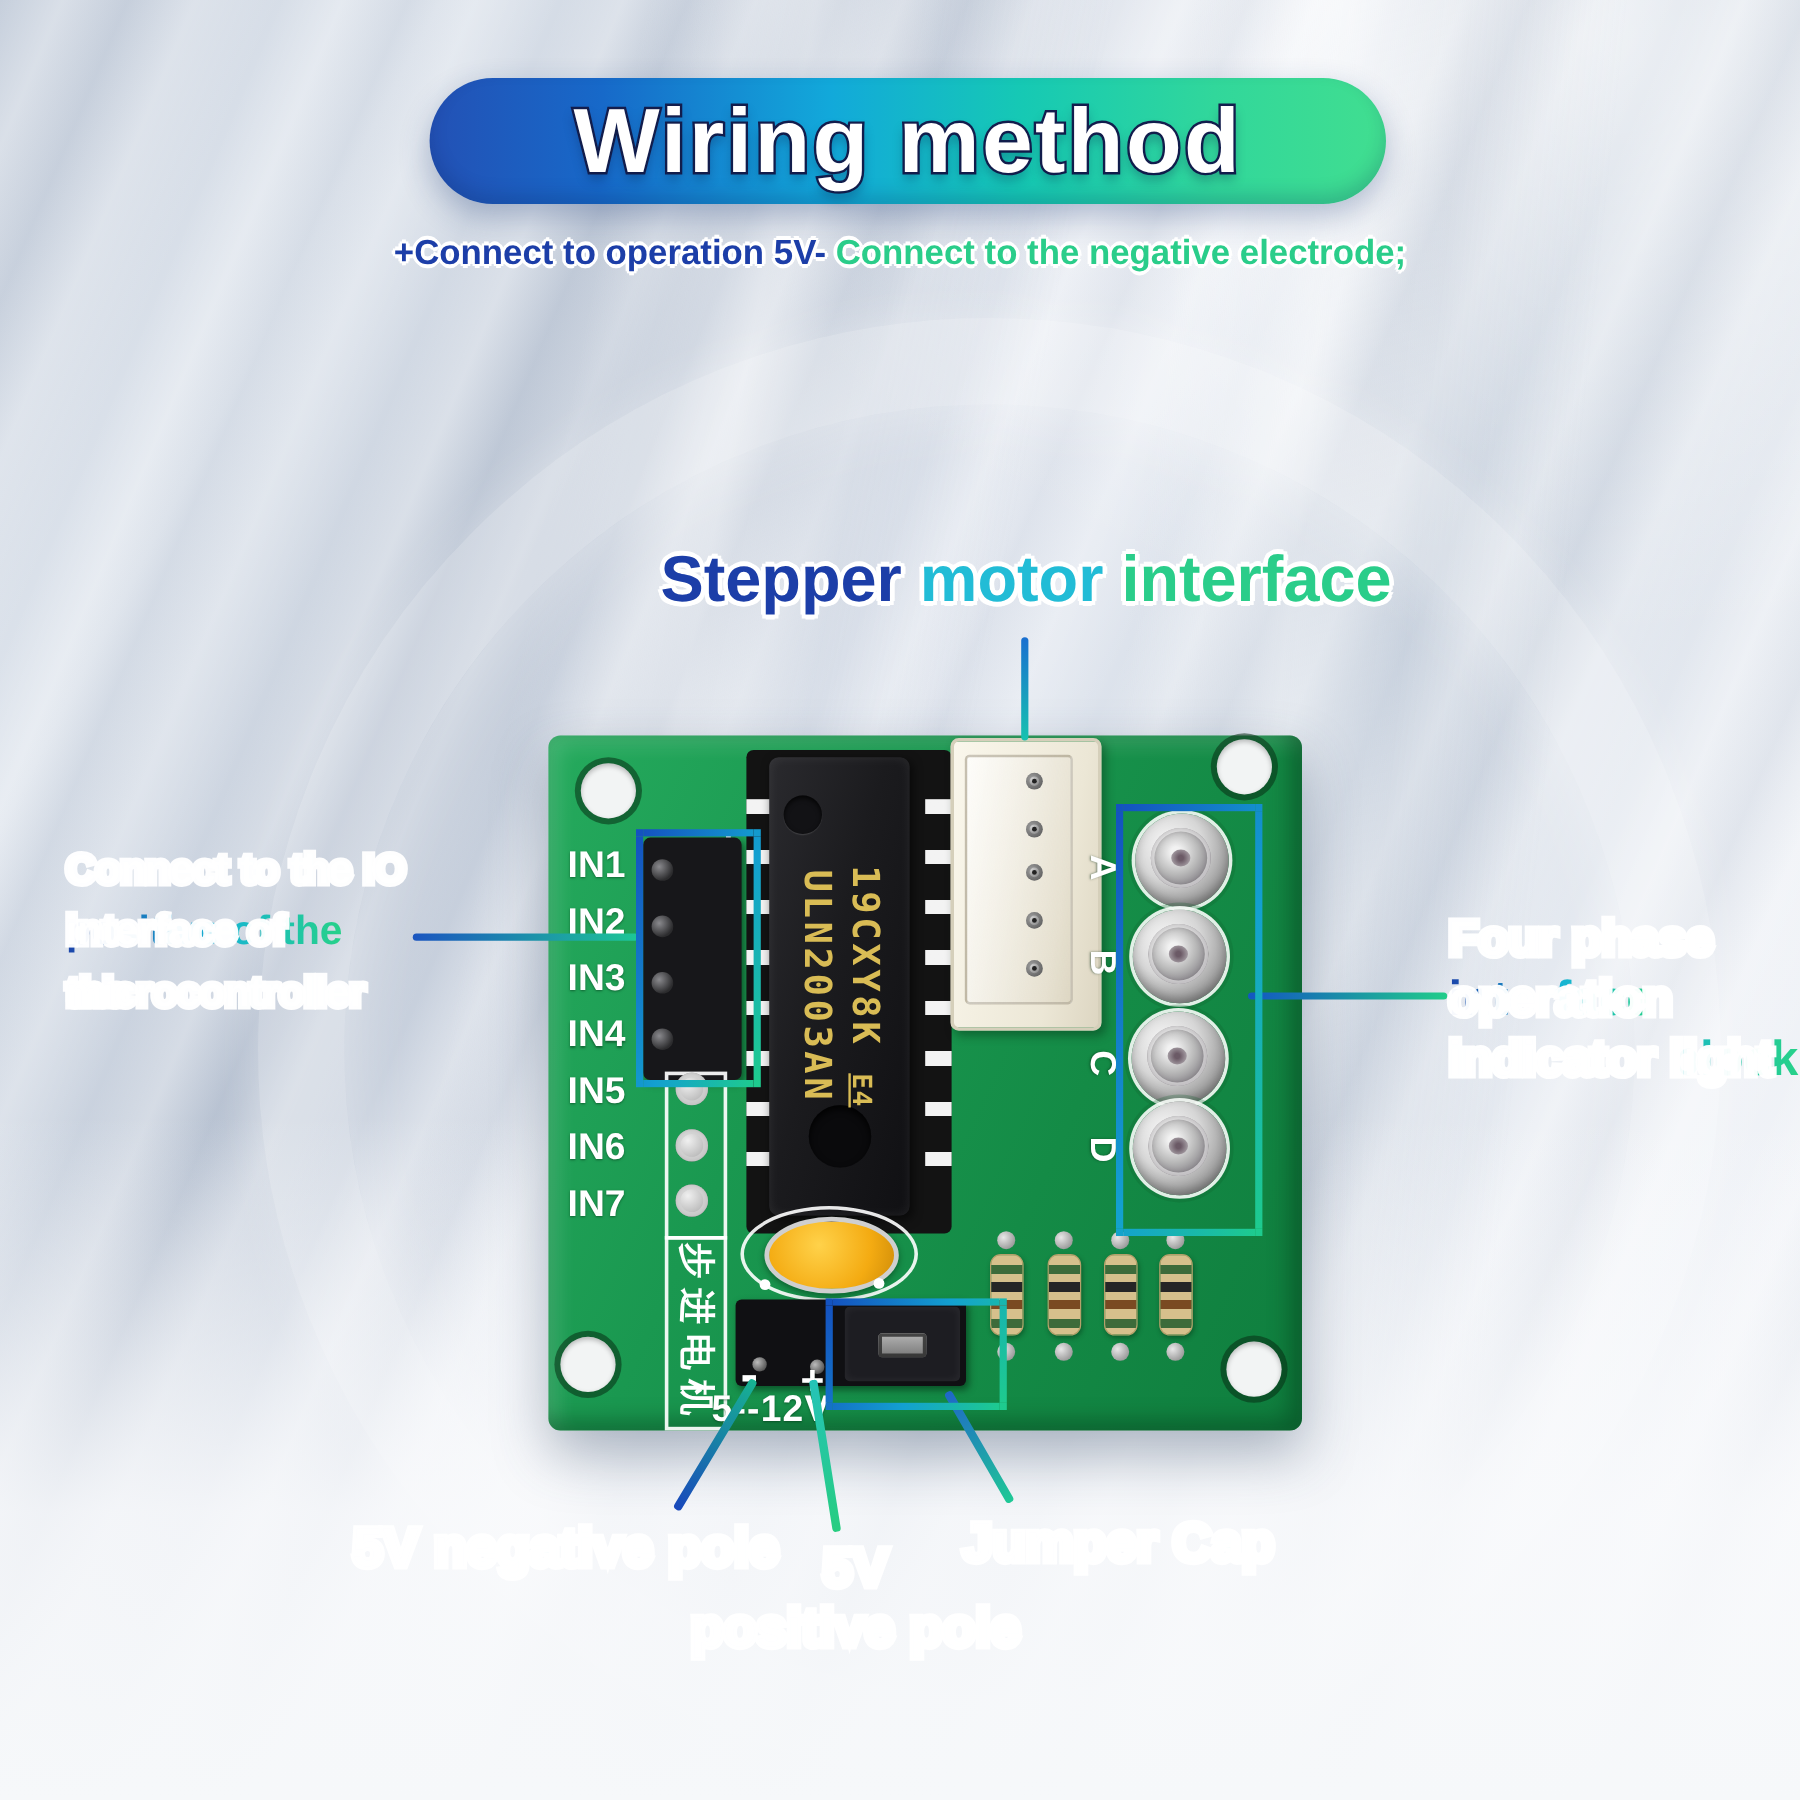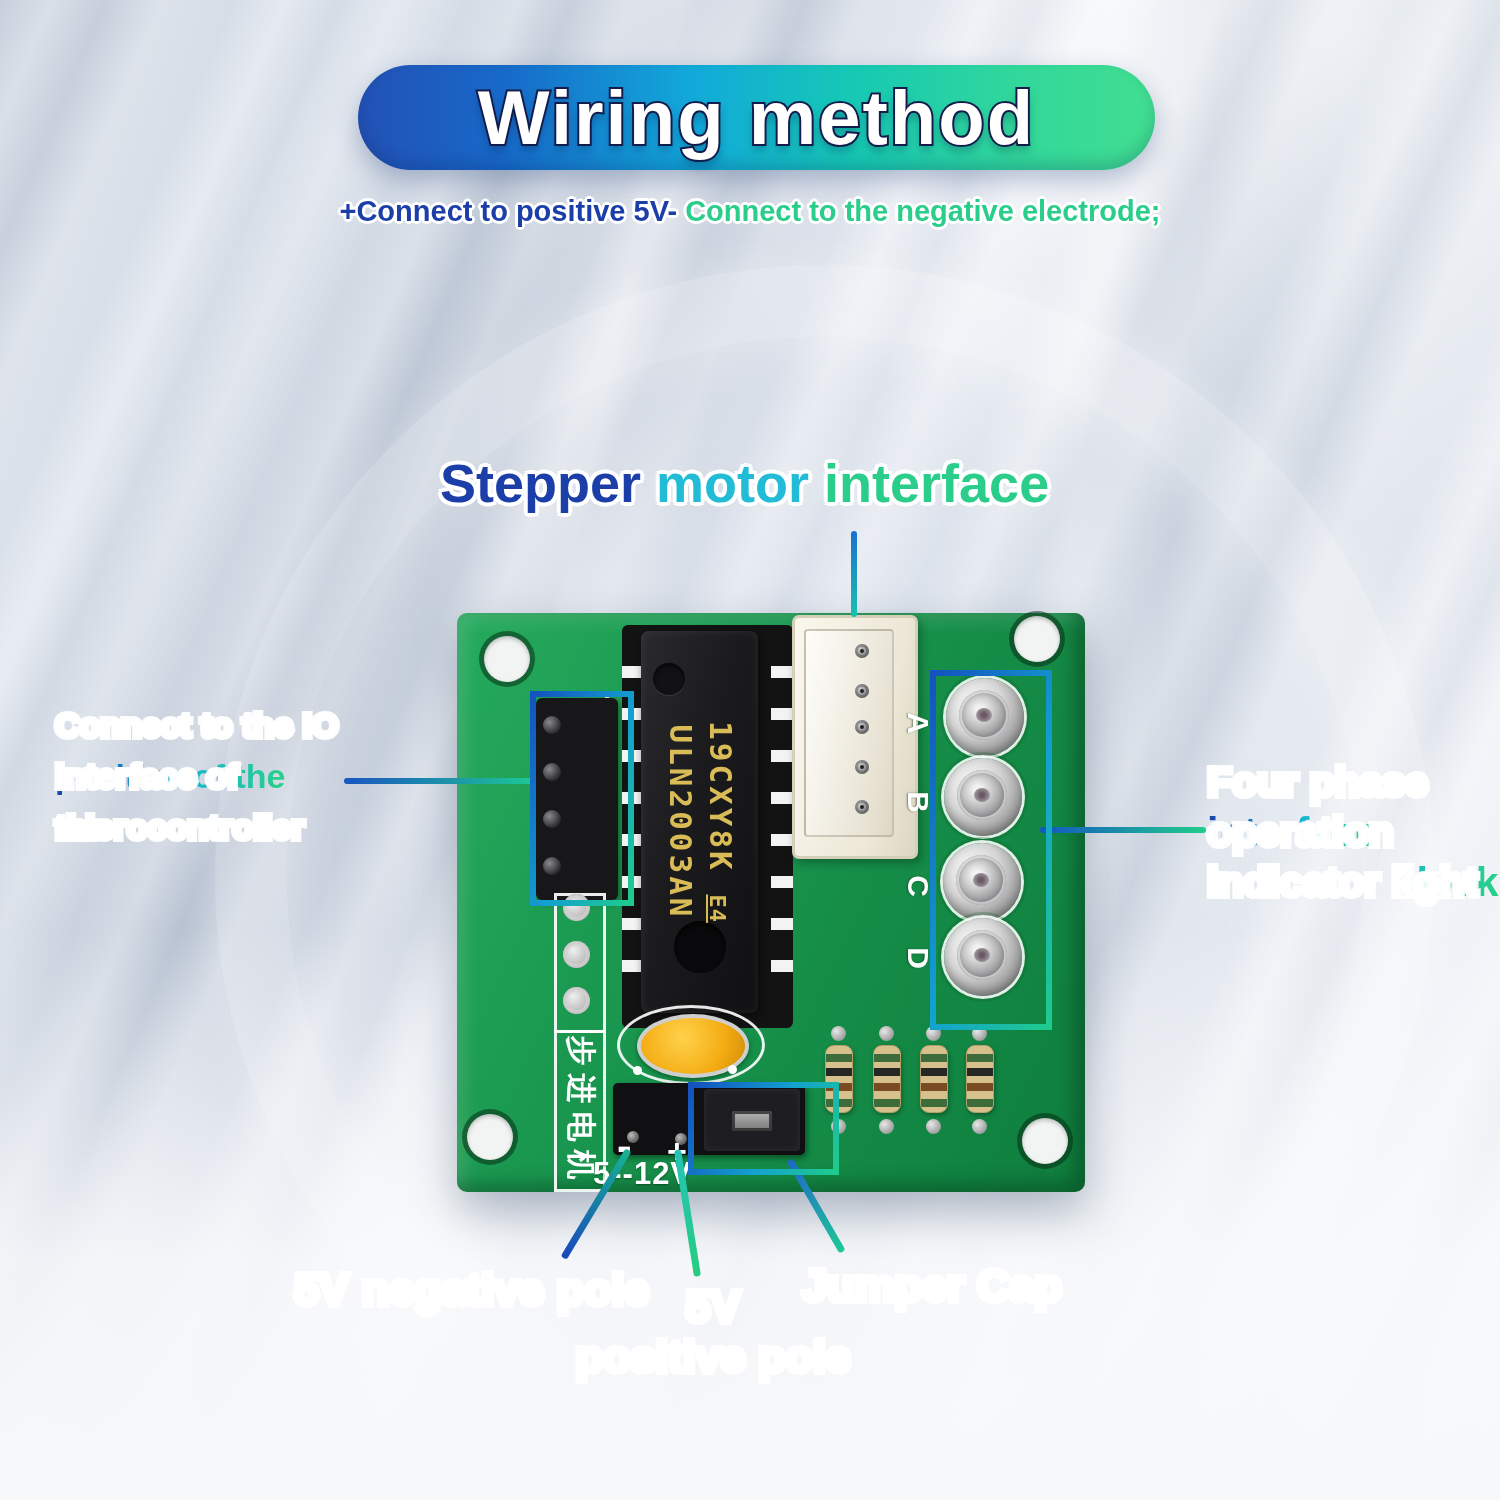--- a/index.html
+++ b/index.html
@@ -33,21 +33,21 @@
     text-shadow:0 6px 10px rgba(10,25,70,.35);}
 
   
   .subtitle{position:absolute;left:0;top:190px;width:1500px;text-align:center;font-weight:bold;font-size:29px;line-height:43px;}
   .oline{text-shadow:-2px -2px 0 #fff,2px -2px 0 #fff,-2px 2px 0 #fff,2px 2px 0 #fff,0 -3px 0 #fff,0 3px 0 #fff,-3px 0 0 #fff,3px 0 0 #fff;}
   .c-blue{color:var(--c-accent-blue,#1c3ea8);}
   .c-green{color:var(--c-accent-green,#2acd8a);}
   .c-cyan{color:var(--c-accent-cyan,#28c2d8);}
 
   
-  .stepper-label{position:absolute;left:440px;top:452px;width:830px;font-size:54px;font-weight:800;}
+  .stepper-label{position:absolute;left:440px;top:452px;width:830px;text-align:center;font-size:54px;font-weight:800;}
   .stepper-label span{text-shadow:-3px -3px 0 #fff,3px -3px 0 #fff,-3px 3px 0 #fff,3px 3px 0 #fff,0 -4px 0 #fff,0 4px 0 #fff,-4px 0 0 #fff,4px 0 0 #fff;}
 
   .glbl{position:relative;z-index:2;font-weight:800;}
   .glbl .ln{display:block;}
   .glbl .ln span{position:relative;display:inline-block;z-index:0;
     background:linear-gradient(90deg,#1b44aa 0%,#16b4d4 55%,#27d189 100%);
     -webkit-background-clip:text;background-clip:text;color:transparent;}
   .glbl .ln span::before{content:attr(data-text);position:absolute;left:0;top:0;z-index:-1;
     color:#fff;-webkit-text-stroke:6px rgba(255,255,255,.97);}
   .g-cyan span{background:linear-gradient(90deg,#17b0cc 0%,#1fc9a2 100%) !important;
@@ -138,21 +138,21 @@
   <div class="bg-streaks"></div>
   <div class="bg-fold"></div>
   <div class="bg-ring"></div>
   <div class="bg-bottom"></div>
 
   <div class="pill">
     <span class="pill-text">Wiring method</span>
   </div>
 
   <div class="subtitle">
-    <div><span class="oline c-blue">+Connect to positive 5V- </span><span class="oline c-green">Connect to the negative electrode;</span></div>
+    <div><span class="oline c-blue">+Connect to operation 5V- </span><span class="oline c-green">Connect to the negative electrode;</span></div>
   </div>
 
   <div class="stepper-label">
     <span class="c-blue">Stepper</span>
     <span class="c-cyan">motor</span>
     <span class="c-green">interface</span>
   </div>
   <div class="aline" style="left:851px;top:531px;width:6px;height:86px;background:linear-gradient(180deg,#1a6fd0,#17c2b0);"></div>
 
   <div class="glbl io-label">
@@ -187,20 +187,29 @@
   <div class="hbox hbox1" style="left:930px;top:670px;width:110px;height:348px;"></div>
   <div class="hbox hbox1" style="left:688px;top:1082px;width:139px;height:81px;"></div>
 
   <div class="board">
 
     <div class="hole" style="left:27px;top:23px;"></div>
     <div class="hole" style="left:557px;top:3px;"></div>
     <div class="hole" style="left:10px;top:501px;"></div>
     <div class="hole" style="left:565px;top:505px;"></div>
 
+    <div class="in-col">
+      <div style="position:static">IN1</div>
+      <div style="position:static">IN2</div>
+      <div style="position:static">IN3</div>
+      <div style="position:static">IN4</div>
+      <div style="position:static">IN5</div>
+      <div style="position:static">IN6</div>
+      <div style="position:static">IN7</div>
+    </div>
 
     <div class="bracket"></div>
 
     <div class="hdr-in"></div>
     <div class="hdr-pin" style="left:86px;top:103px;"></div>
     <div class="hdr-pin" style="left:86px;top:150px;"></div>
     <div class="hdr-pin" style="left:86px;top:197px;"></div>
     <div class="hdr-pin" style="left:86px;top:244px;"></div>
 
     <div class="silkbox" style="left:97px;top:280px;width:46px;height:134px;"></div>

